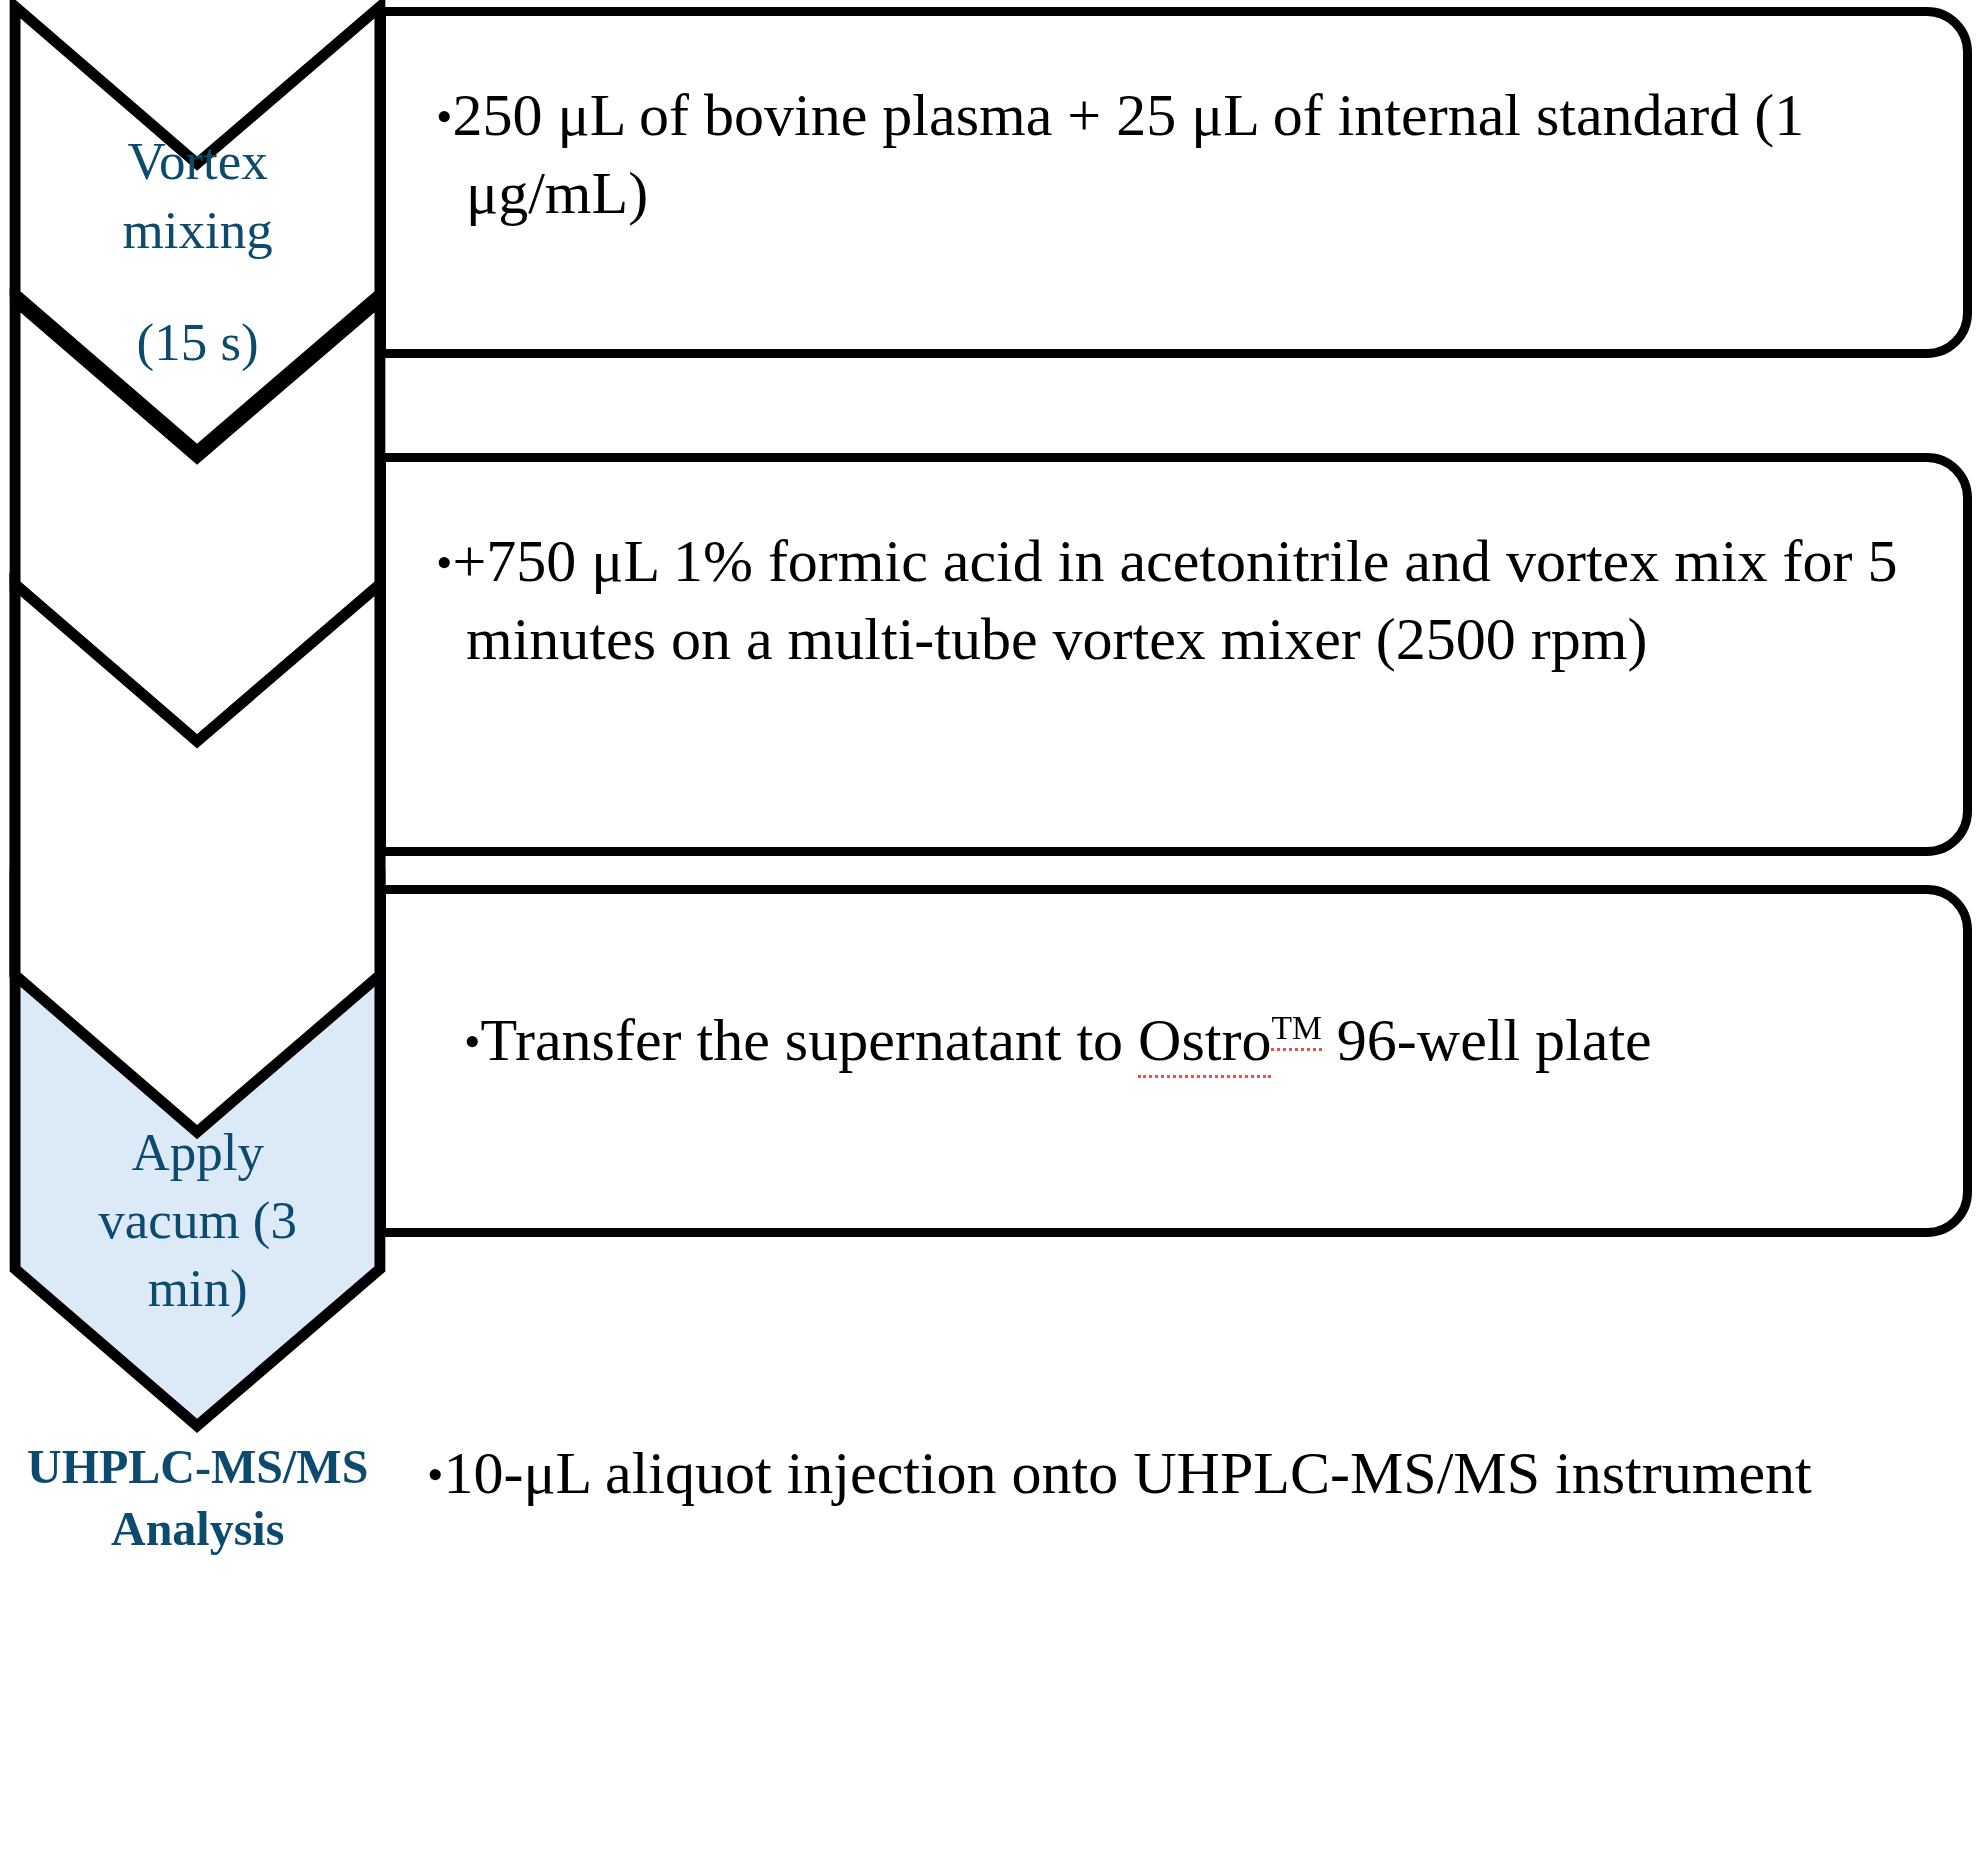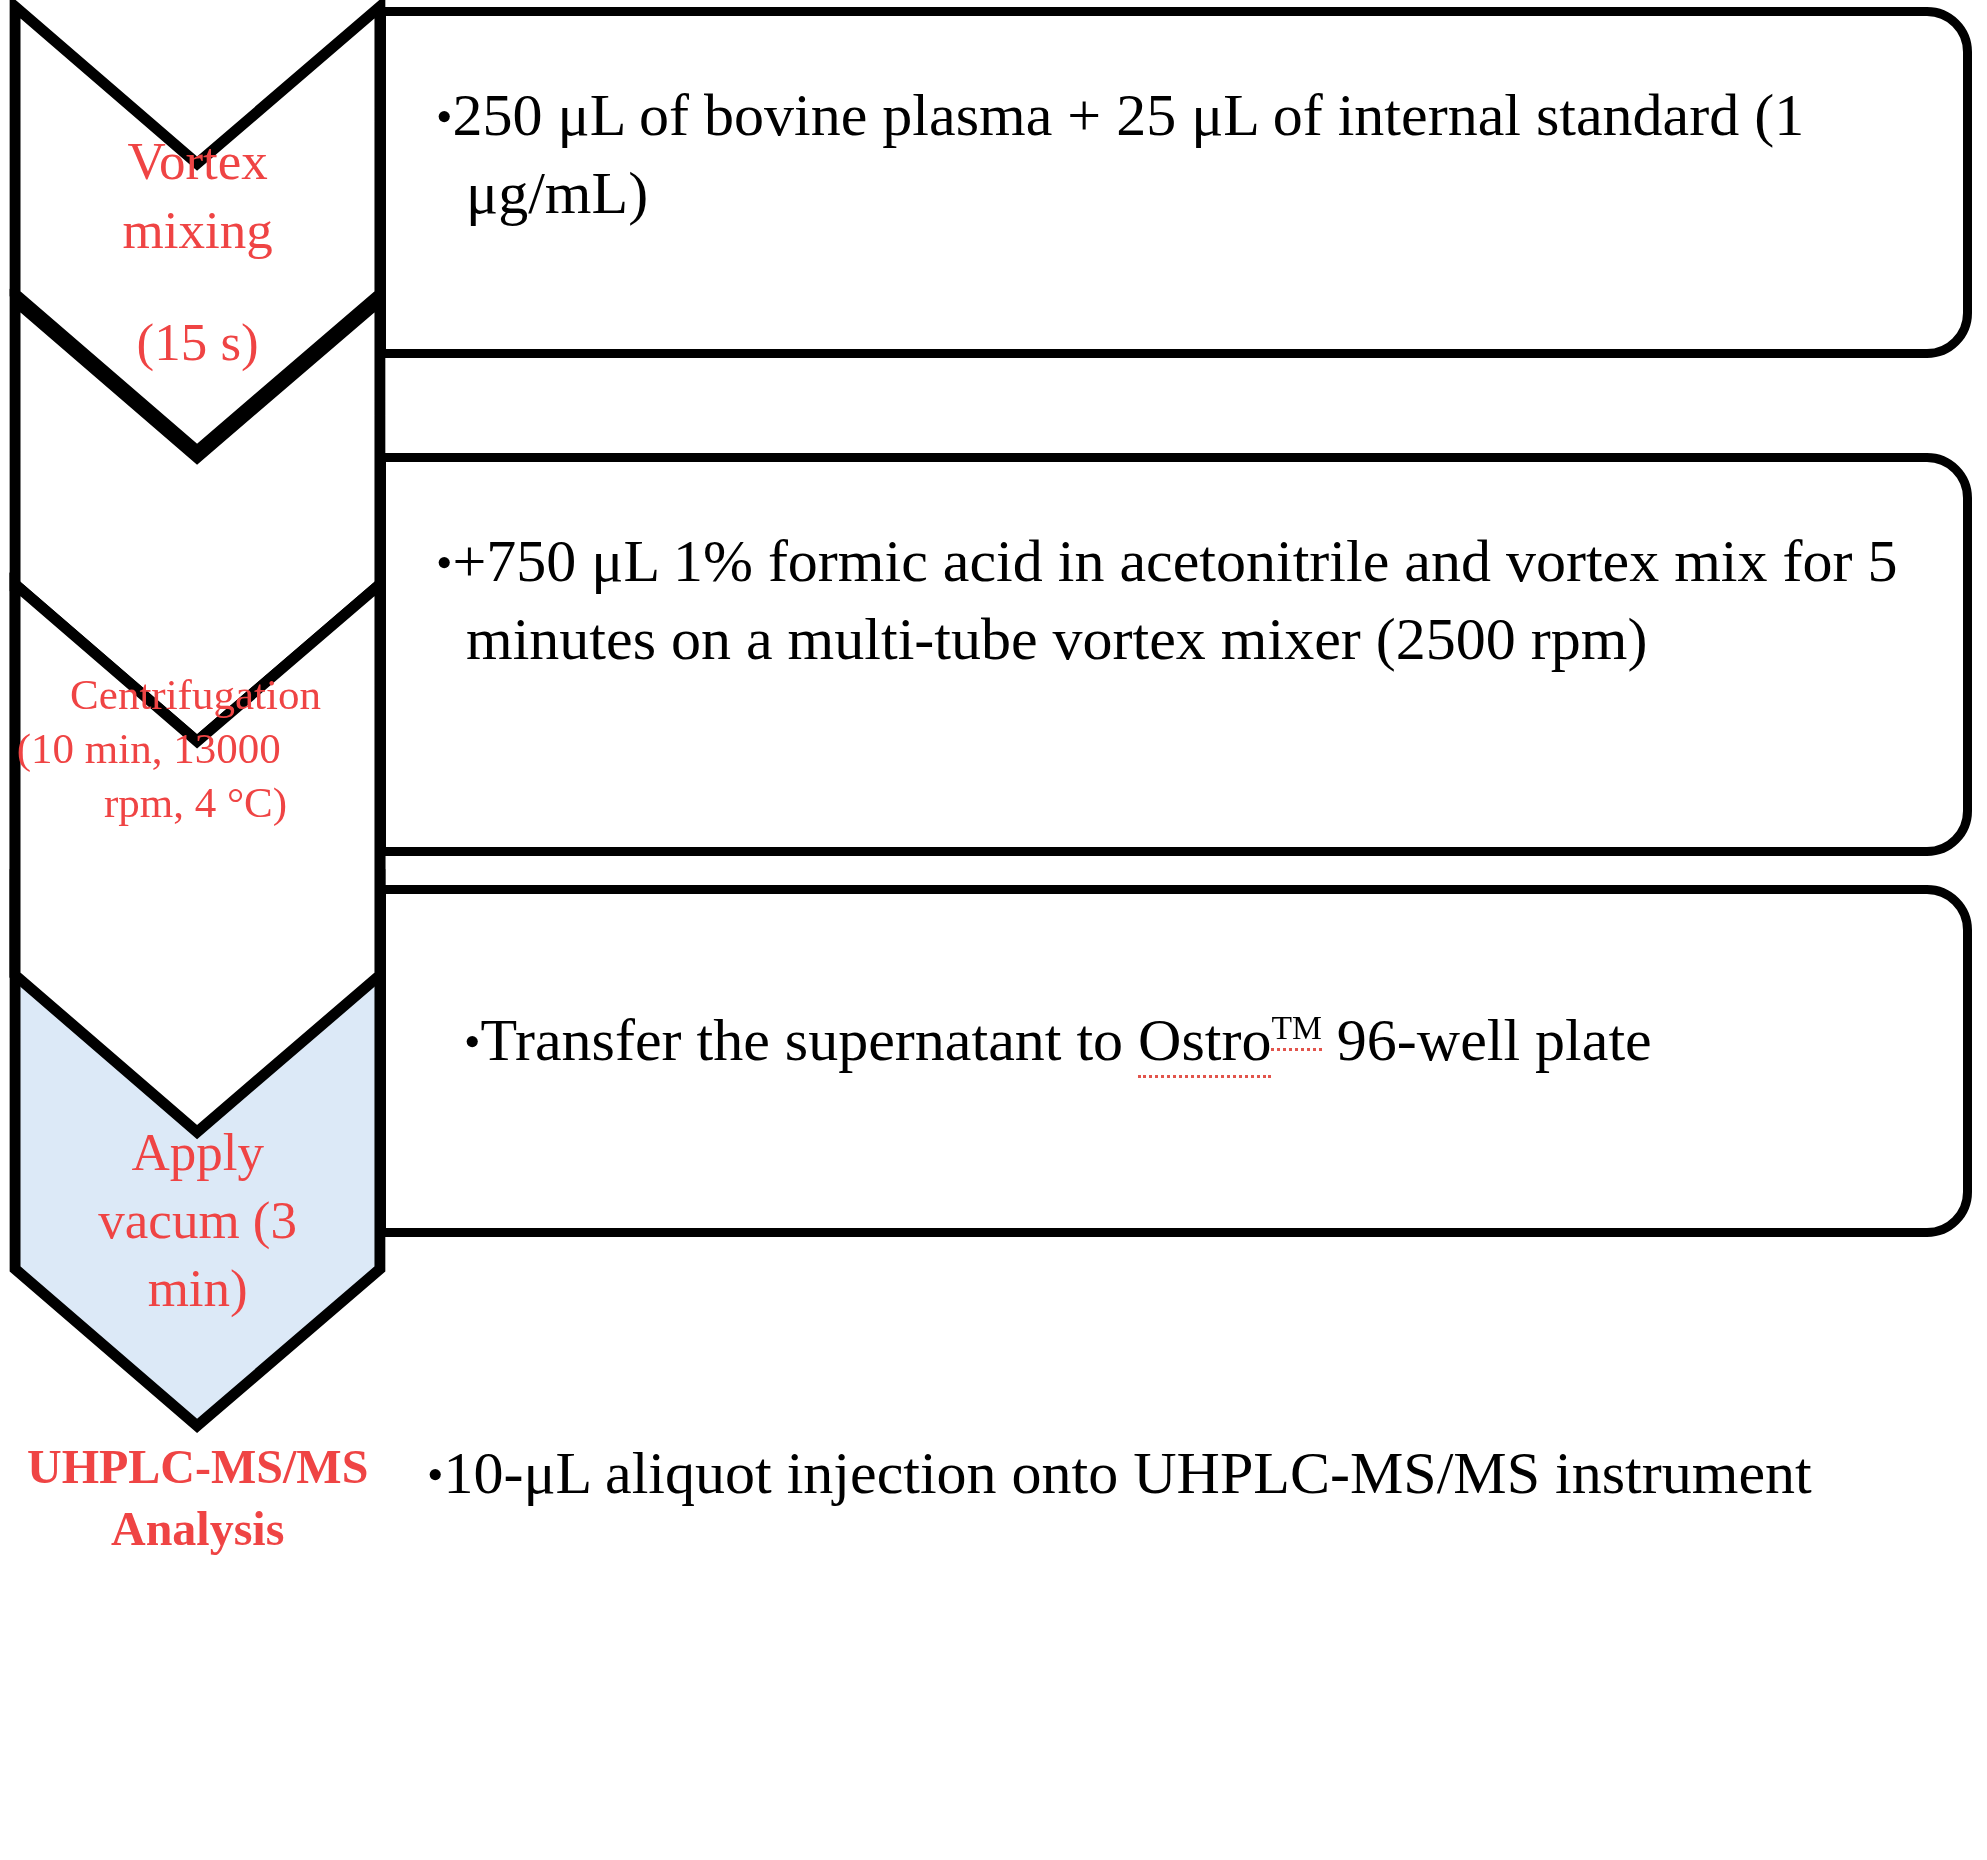--- a/index.html
+++ b/index.html
@@ -42,21 +42,21 @@
   }
   .chev-shape.accent {
     fill: #dce9f7;
   }
 
   
   .chev-label {
     position: absolute;
     text-align: center;
     line-height: 1.30;
-    color: #ef4444;
+    color: #0c4a6e;
     font-family: "Liberation Serif", "DejaVu Serif", serif;
     pointer-events: auto;
   }
   .chev-label .ln {
     display: block;
     white-space: nowrap;
   }
 
   #chev-label-1 {
     left: 11.7px;
@@ -161,25 +161,20 @@
       <polygon class="chev-shape" fill="none" points="18,700 236,888 455,700 455,1168 236,1356 18,1168"></polygon>
     </svg>
   </div>
 
   <div class="chev-label" id="chev-label-1">
     <span class="ln">Vortex</span>
     <span class="ln">mixing</span>
     <span class="ln" style="margin-top:43px;">(15 s)</span>
   </div>
 
-  <div class="chev-label" id="chev-label-2">
-    <span class="ln">Centrifugation</span>
-    <span class="ln just-left">(10 min, 13000</span>
-    <span class="ln">rpm,  4 °C)</span>
-  </div>
 
   <div class="chev-label" id="chev-label-3">
     <span class="ln">Apply</span>
     <span class="ln">vacum    (3</span>
     <span class="ln">min)</span>
   </div>
 
   <div class="chev-label" id="chev-label-4">
     <span class="ln">UHPLC-MS/MS</span>
     <span class="ln">Analysis</span>

